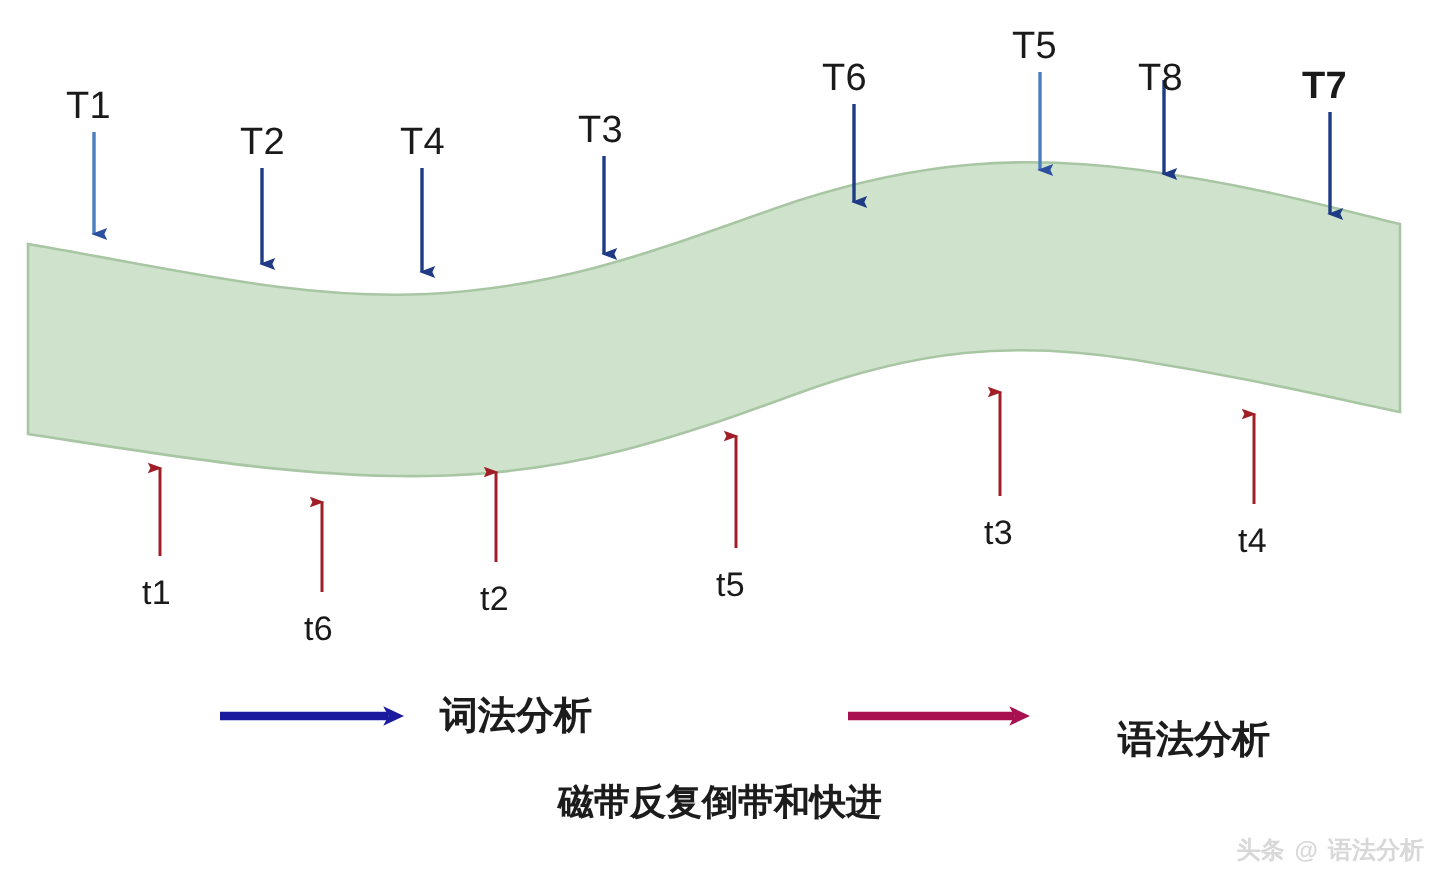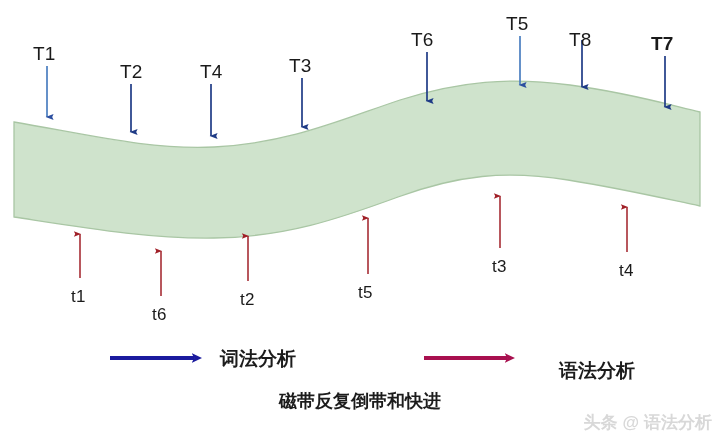--- a/index.html
+++ b/index.html
@@ -65,21 +65,21 @@
     line-height: 1;
   }
   .watermark {
     position: absolute;
     right: 8px;
     bottom: 8px;
     display: flex;
     align-items: center;
     gap: 5px;
     font-family: "Liberation Sans", "DejaVu Sans", sans-serif;
-    font-size: 17px;
+    font-size: 12px;
     font-weight: 700;
     color: #d8d8d8;
     white-space: nowrap;
     line-height: 1;
   }
   .watermark .wm-at {
     font-weight: 700;
   }
 </style>
 </head>

